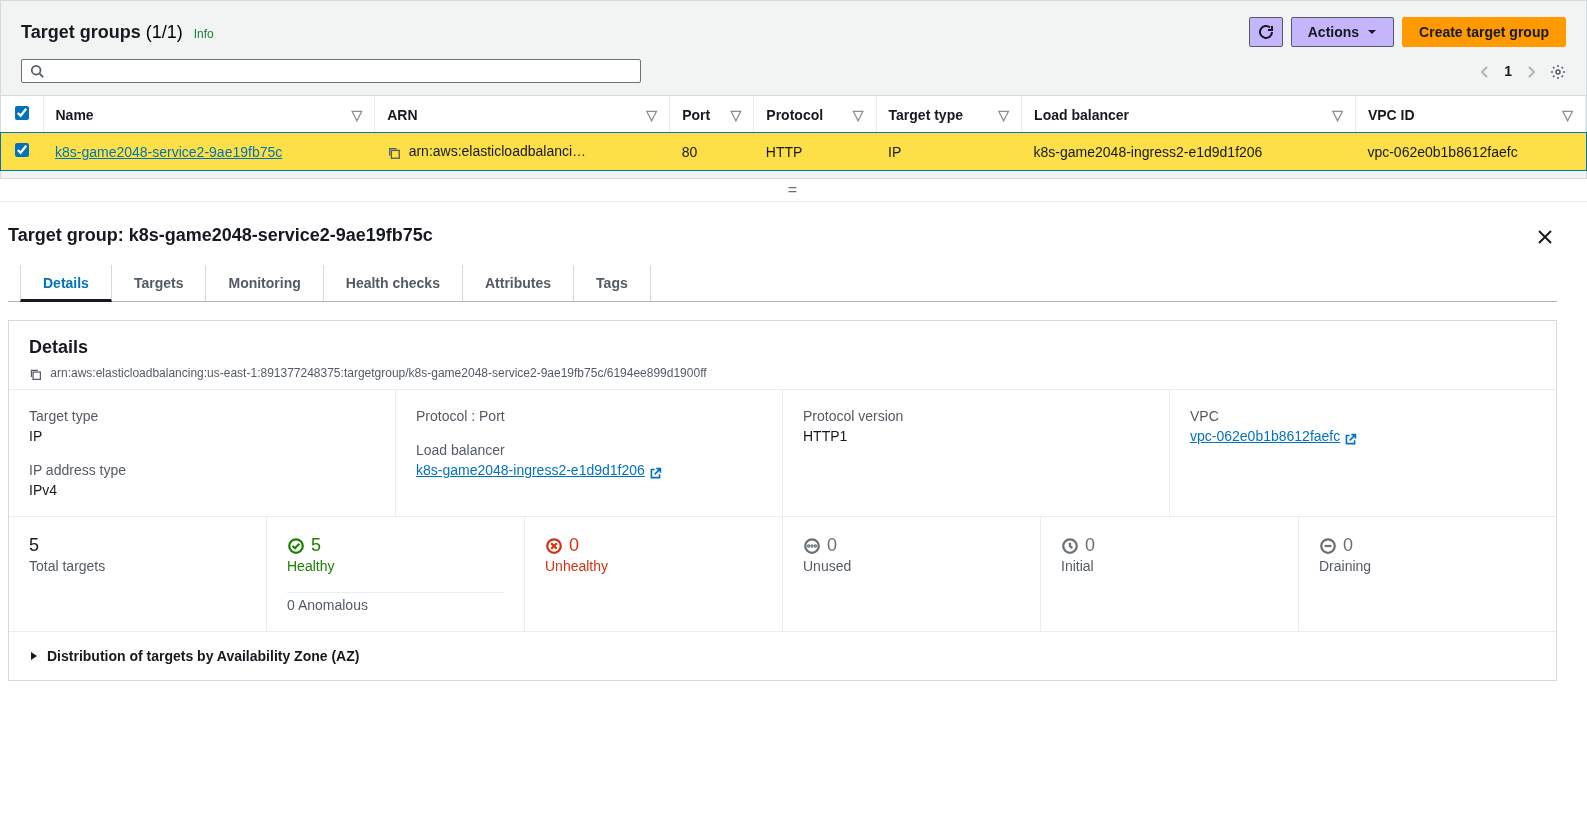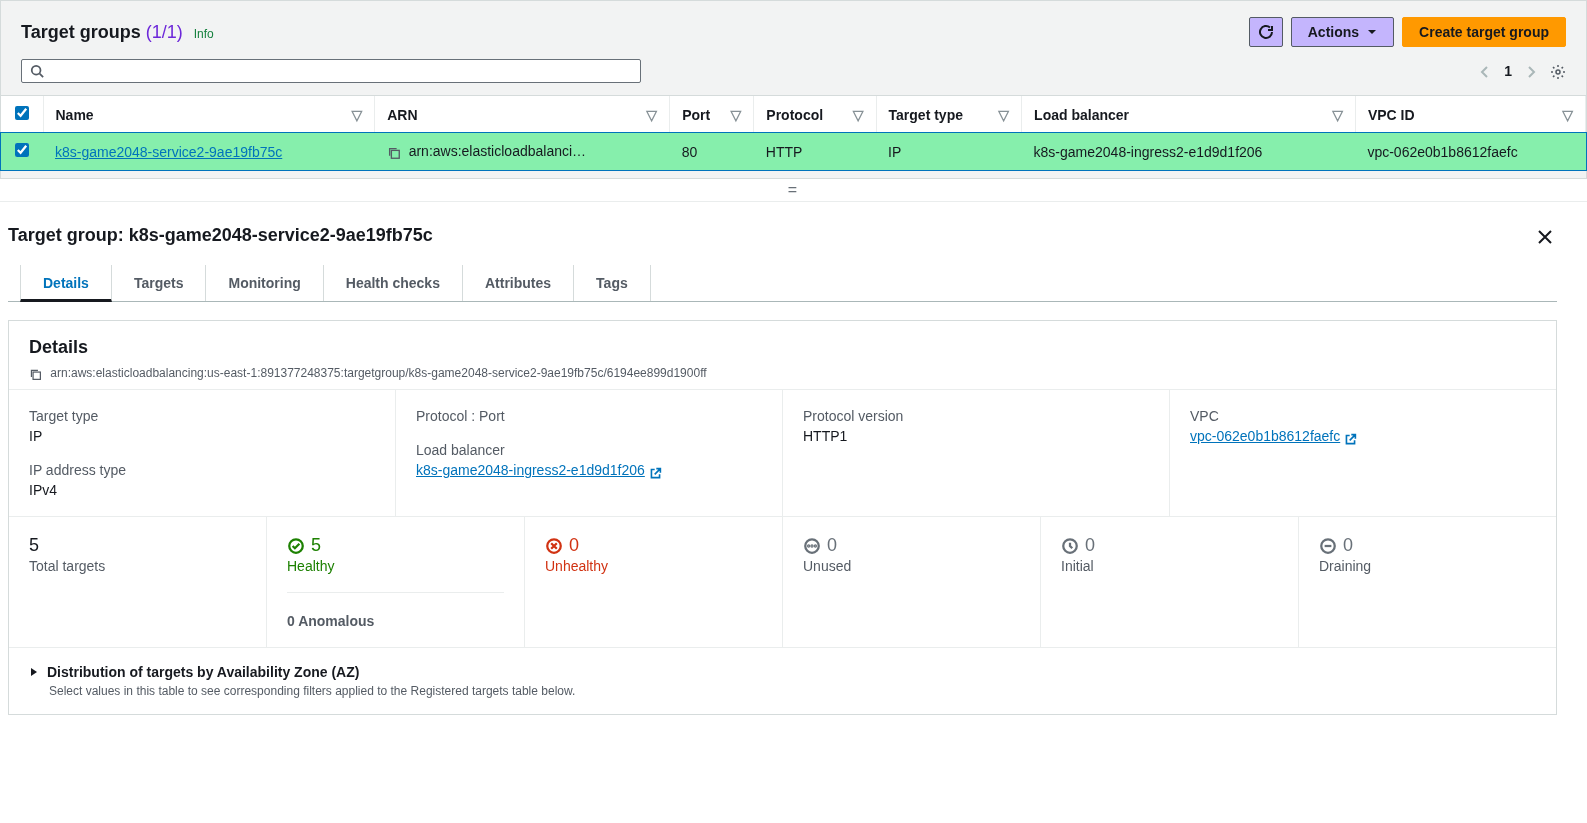--- a/index.html
+++ b/index.html
@@ -3,42 +3,42 @@
 <meta charset="utf-8">
 <style>
 * { box-sizing: border-box; margin: 0; padding: 0; }
 body { font-family: "Amazon Ember", "Helvetica Neue", Arial, sans-serif; font-size: 14px; color: #16191f; background: #fff; }
 a { color: #0073bb; text-decoration: none; }
 
 
 .panel-top { border: 1px solid #d5dbdb; background: #f2f3f3; padding: 0 0 8px 0; }
 .panel-top-header { display: flex; align-items: center; justify-content: space-between; padding: 16px 20px 12px 20px; }
 .panel-title { font-size: 18px; font-weight: 700; color: #16191f; }
-.panel-title .count { font-weight: 400; color: #6d28d9; }
+.panel-title .count { font-weight: 400; color: #000000; }
 .panel-title .info { font-size: 12px; font-weight: 400; color: #15803d; margin-left: 6px; cursor: pointer; }
 .header-actions { display: flex; align-items: center; gap: 8px; }
 .btn { border: 1px solid #545b64; background: #c4b5fd; padding: 6px 16px; font-size: 14px; font-weight: 700; color: #16191f; cursor: pointer; display: inline-flex; align-items: center; gap: 8px; border-radius: 2px; }
 .btn.icon-only { padding: 6px 8px; }
 .btn.primary { background: #ff9900; border-color: #ff9900; color: #16191f; }
 
 .filter-row { display: flex; align-items: center; justify-content: space-between; padding: 0 20px 12px 20px; }
 .search-box { display: flex; align-items: center; border: 1px solid #687078; background: #fff; width: 620px; padding: 4px 8px; border-radius: 2px; }
 .search-box input { flex: 1; border: none; outline: none; font-size: 14px; font-style: italic; color: #687078; padding: 4px; }
 .search-box input::placeholder { color: #687078; font-style: italic; }
 .pager { display: flex; align-items: center; gap: 14px; color: #545b64; }
 .pager .num { font-weight: 700; color: #16191f; }
 .pager-arrow { color: #aab7b8; cursor: default; }
 
 
 .tbl-wrap { background: #fff; border-top: 1px solid #d5dbdb; }
 table { width: 100%; border-collapse: collapse; }
 th { text-align: left; font-weight: 700; font-size: 14px; padding: 10px 12px; border-right: 1px solid #eaeded; position: relative; }
 th .sort { float: right; color: #879196; cursor: pointer; }
 td { padding: 10px 12px; font-size: 14px; vertical-align: middle; }
-tr.selected td { background: #86efac; }
+tr.selected td { background: #fde047; }
 tr.selected { outline: 1px solid #0073bb; }
 .chk { width: 42px; text-align: center; }
 .chk input[type=checkbox] { width: 14px; height: 14px; accent-color: #0073bb; }
 .link-u { color: #0073bb; text-decoration: underline; cursor: pointer; }
 .copy-ic { display:inline-block; width:14px; vertical-align:middle; margin-right:4px; color:#545b64;}
 
 
 .splitter { text-align: center; color: #687078; padding: 2px 0; border-bottom: 1px solid #eaeded; cursor: row-resize; font-size: 16px; letter-spacing: 2px; }
 
 
@@ -60,21 +60,21 @@
 
 .card-row { display: flex; border-top: 1px solid #eaeded; }
 .card-cell { flex: 1; padding: 18px 20px; border-left: 1px solid #eaeded; }
 .card-cell:first-child { border-left: none; }
 .card-cell .lbl { font-size: 14px; color: #545b64; margin-bottom: 4px; }
 .card-cell .val { font-size: 14px; color: #16191f; }
 .card-cell .group + .group { margin-top: 18px; }
 
 .stat-num { font-size: 18px; font-weight: 400; display: flex; align-items: center; gap: 6px; }
 .stat-lbl { color: #545b64; font-size: 14px; margin-top: 2px; }
-.stat-extra { margin-top: 18px; font-size: 14px; color: #545b64; padding-top: 20px; border-top: 1px solid #eaeded; font-weight: bold; }
+.stat-extra { margin-top: 18px; font-size: 14px; color: #545b64; padding-top: 4px; border-top: 1px solid #eaeded; }
 
 .healthy { color: #1d8102; }
 .unhealthy { color: #d13212; }
 .muted { color: #687078; }
 
 .expander { padding: 16px 20px; }
 .expander-head { display: flex; align-items: center; gap: 8px; font-weight: 700; cursor: pointer; }
 .expander-desc { font-size: 12px; color: #545b64; margin-top: 4px; margin-left: 20px; }
 
 .ext-link-ic { display: inline-block; vertical-align: middle; }
@@ -315,16 +315,15 @@
       </div>
     </div>
 
     <div class="expander" style="border-top:1px solid #eaeded">
       <div class="expander-head">
         <svg width="10" height="10" viewBox="0 0 10 10">
             <path d="M2 1l6 4-6 4z" fill="#16191f"></path>
           </svg>
         <span>Distribution of targets by Availability Zone (AZ)</span>
       </div>
-      <div class="expander-desc">Select values in this table to see corresponding filters applied to the Registered targets table below.</div>
     </div>
   </div>
 </div>
 
 </body></html>

